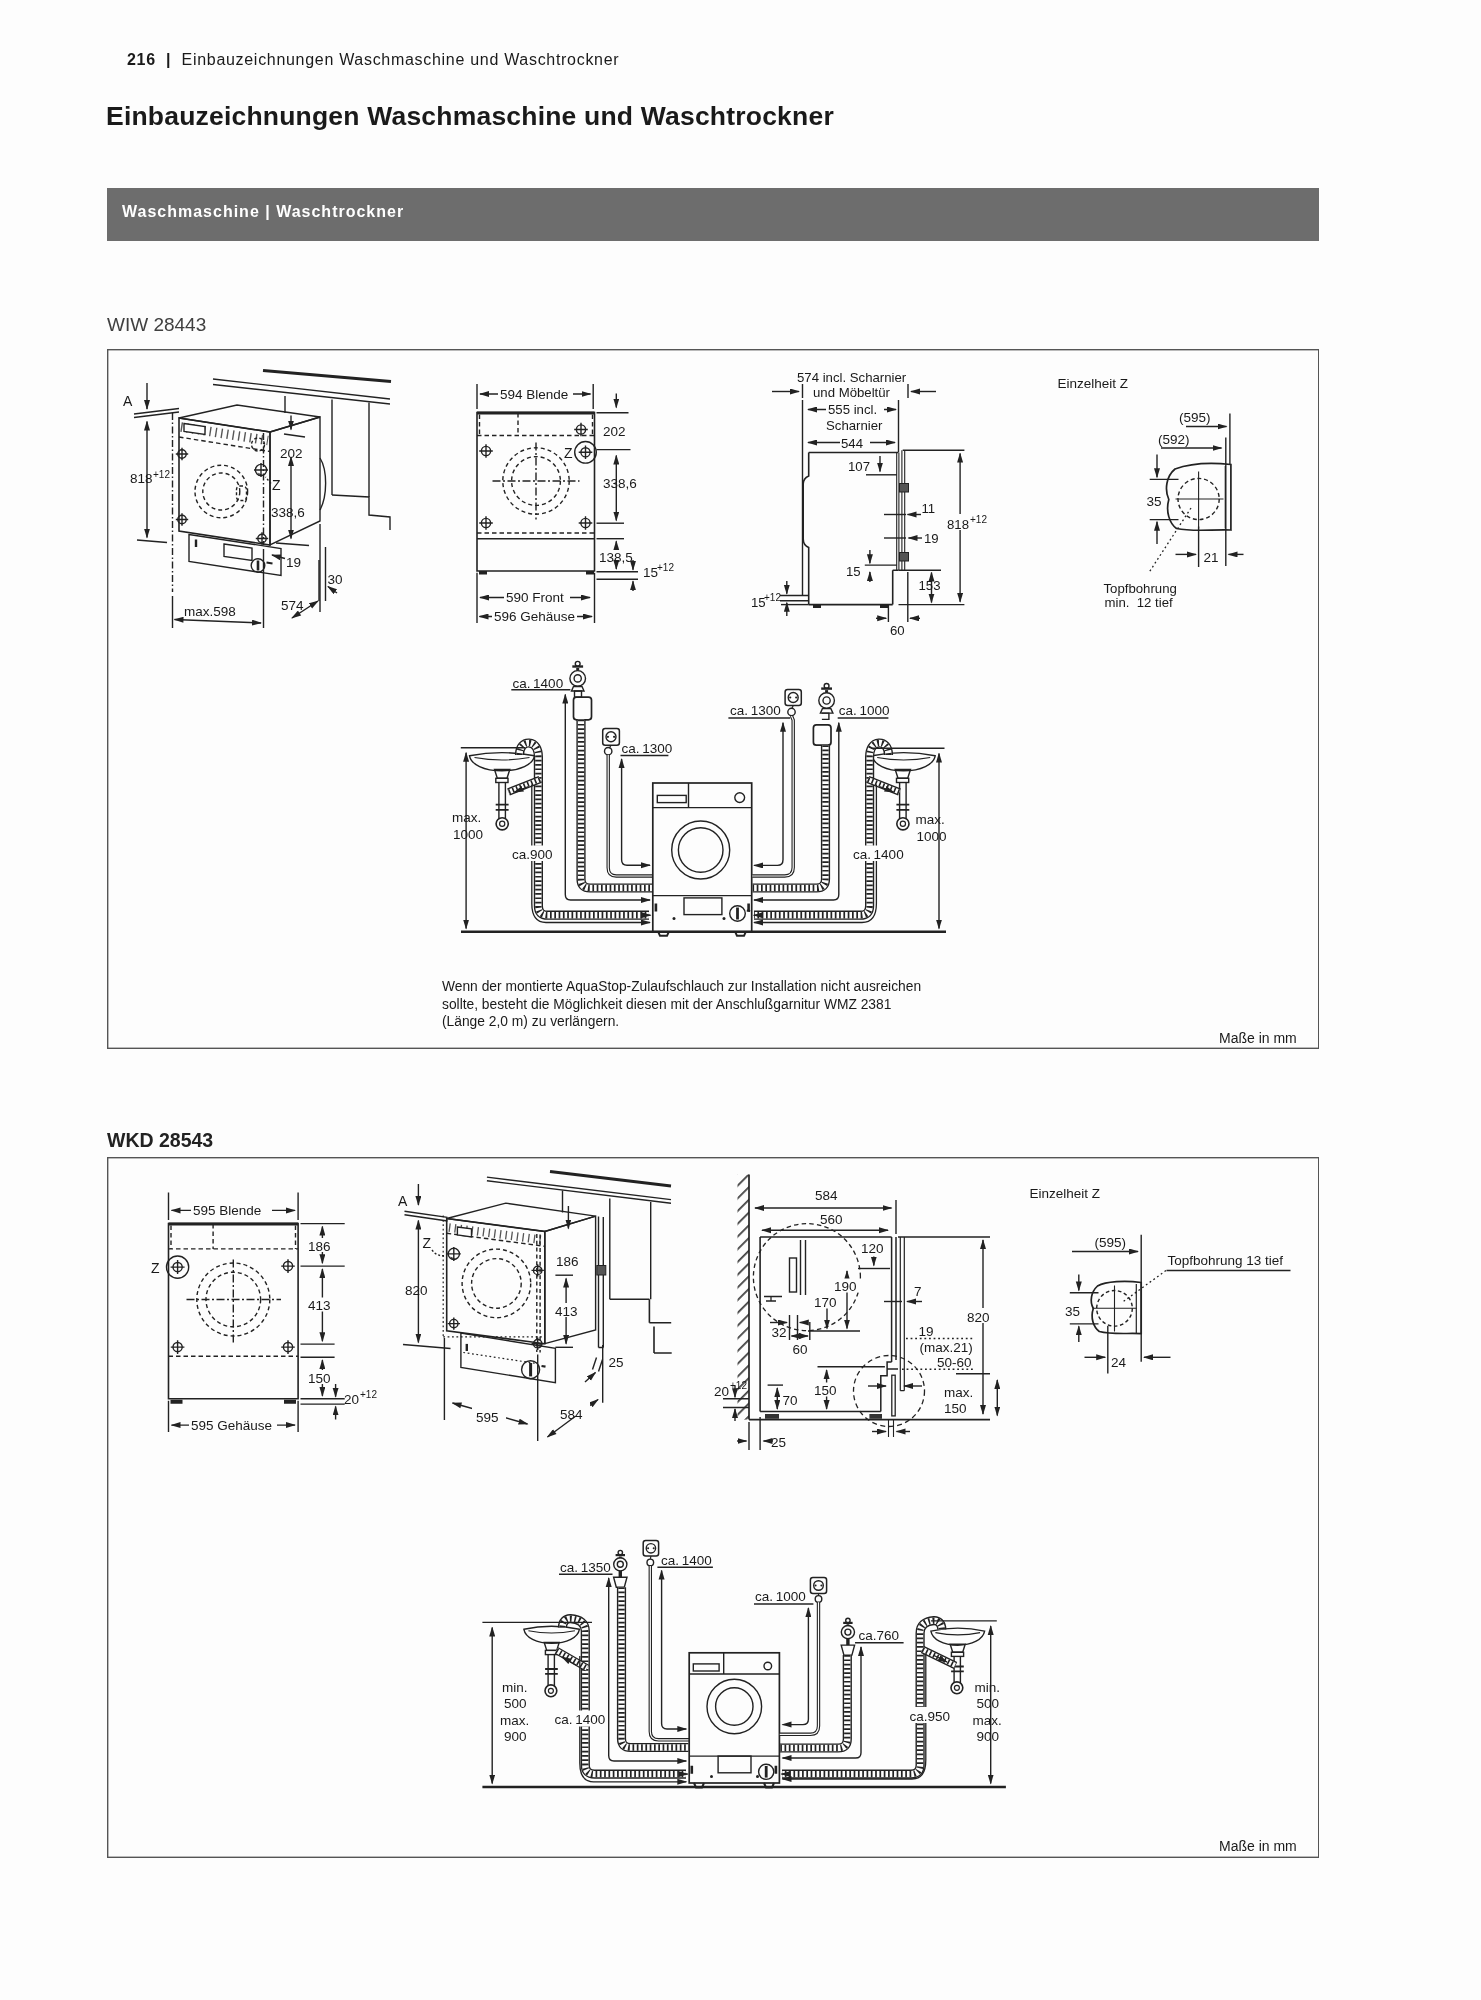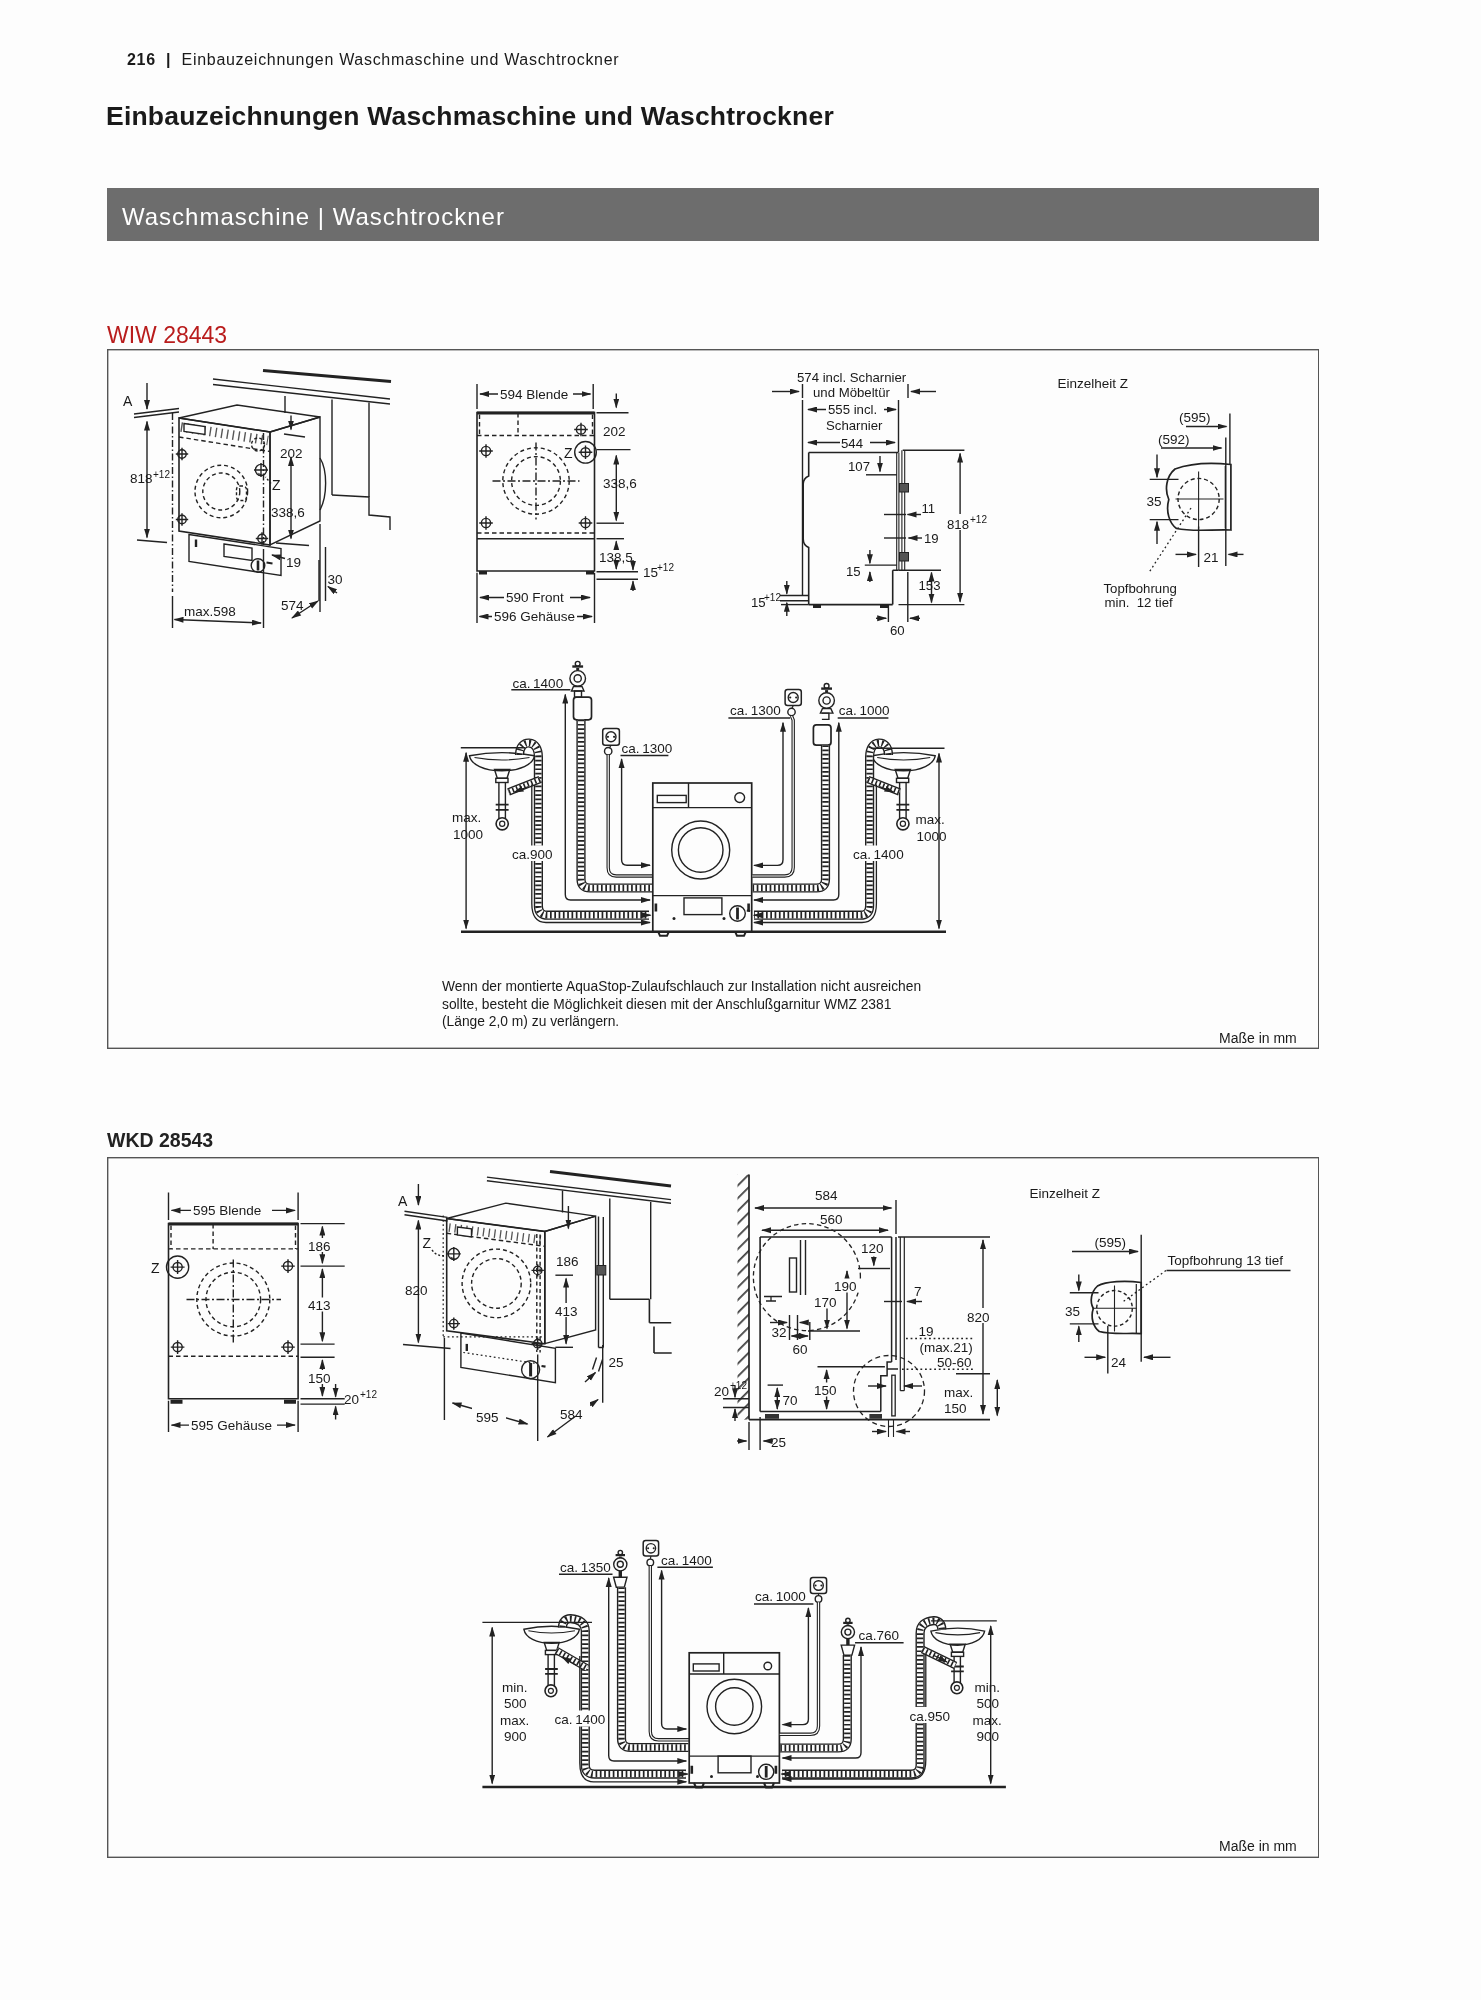--- a/index.html
+++ b/index.html
@@ -11,23 +11,23 @@
 </head>
 <body>
 <div id="page">
 
 <div class="abs" style="left:107px;top:51px;font-size:16px;letter-spacing:0.7px;margin-left:20px;"><b>216&nbsp;&nbsp;|</b>&nbsp;&nbsp;Einbauzeichnungen Waschmaschine und Waschtrockner</div>
 
 <div class="abs" style="left:106px;top:101px;font-size:26.5px;font-weight:bold;letter-spacing:0.2px;">Einbauzeichnungen Waschmaschine und Waschtrockner</div>
 
 <div class="abs" style="left:107px;top:188px;width:1212px;height:53px;background:#6d6d6d;"></div>
 
-<div class="abs" style="left:122px;top:203px;font-size:24px;font-weight:normal;letter-spacing:1px;color:#fff;">Waschmaschine | Waschtrockner</div>
-
-<div class="abs" style="left:107px;top:322px;font-size:23px;color:#b91c1c;">WIW 28443</div>
+<div class="abs" style="left:122px;top:203px;font-size:16px;font-weight:bold;letter-spacing:1px;color:#fff;">Waschmaschine | Waschtrockner</div>
+
+<div class="abs" style="left:107px;top:314px;font-size:19px;color:#404040;">WIW 28443</div>
 
 <svg id="box1" class="abs" style="left:107px;top:349px;" width="1212" height="700" viewBox="107 349 1212 700">
 <defs>
 <marker id="ae" markerWidth="12" markerHeight="8" refX="9" refY="3" orient="auto" markerUnits="userSpaceOnUse">
           <path d="M0,0 L10,3 L0,6 Z" fill="#222"></path>
         </marker>
 <marker id="as" markerWidth="12" markerHeight="8" refX="1" refY="3" orient="auto" markerUnits="userSpaceOnUse">
           <path d="M10,0 L0,3 L10,6 Z" fill="#222"></path>
         </marker>
 </defs>

